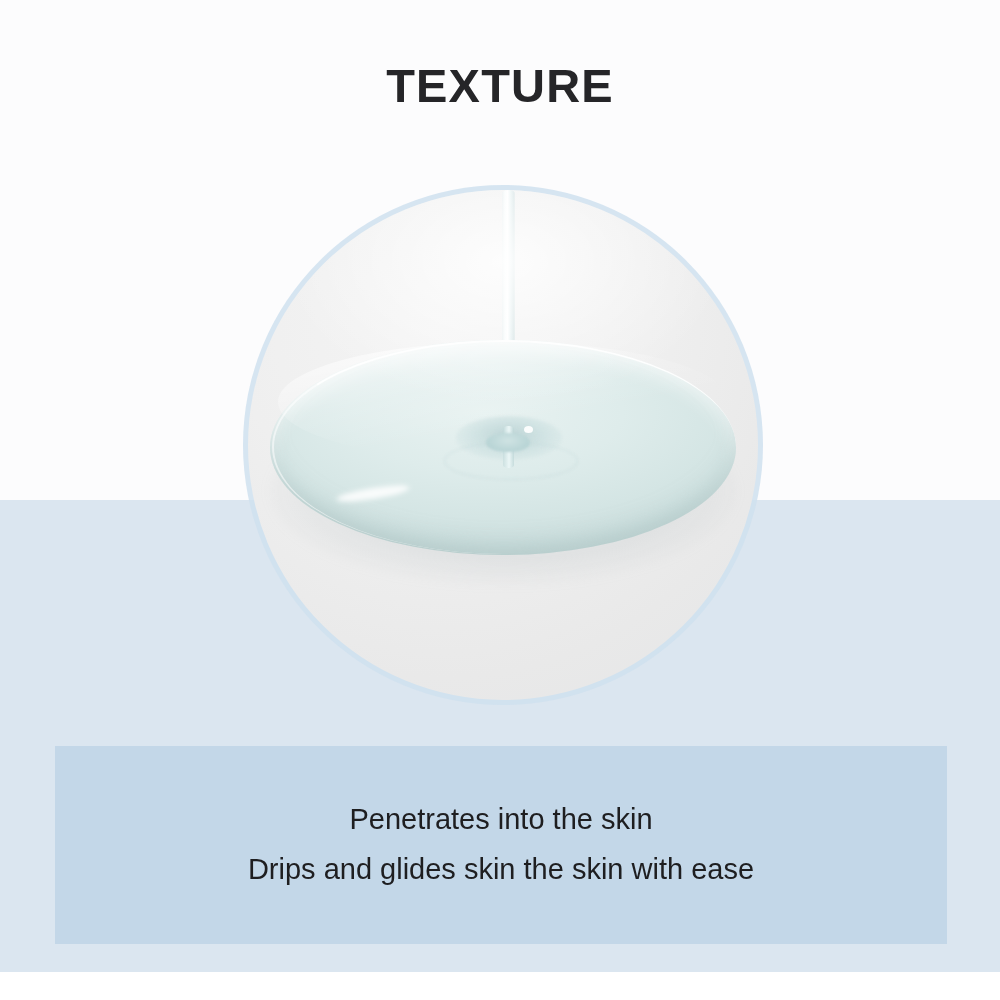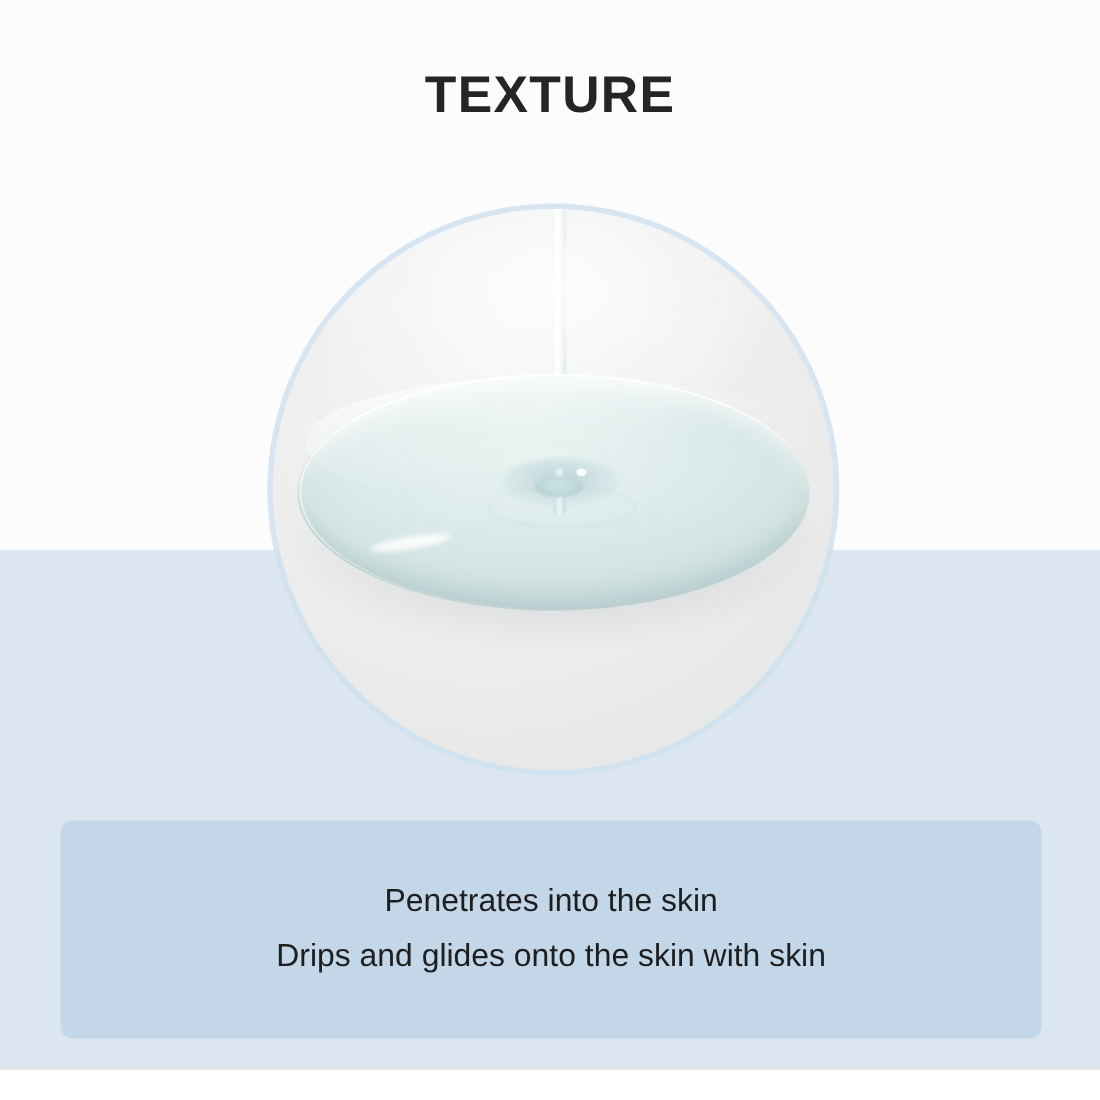--- a/index.html
+++ b/index.html
@@ -233,21 +233,21 @@
     pointer-events: none;
   }
 
   
   .caption-box {
     position: absolute;
     left: 55px;
     top: 746px;
     width: 892px;
     height: 198px;
-    border-radius: 11px;
+    border-radius: 0;
     background: #C3D7E8;
     display: flex;
     flex-direction: column;
     align-items: center;
     justify-content: center;
   }
   .caption-line {
     font-family: "Liberation Sans", sans-serif;
     font-size: 29px;
     font-weight: 400;
@@ -283,16 +283,16 @@
       <div class="stream-lower"></div>
       <div class="impact-core"></div>
       <div class="impact-bubble"></div>
     </div>
 
     <div class="hero-disc-sheen"></div>
   </div>
 
   <div class="caption-box">
     <div class="caption-line">Penetrates into the skin</div>
-    <div class="caption-line">Drips and glides onto the skin with skin</div>
+    <div class="caption-line">Drips and glides skin the skin with ease</div>
   </div>
 
 </div>
 
 </body></html>

